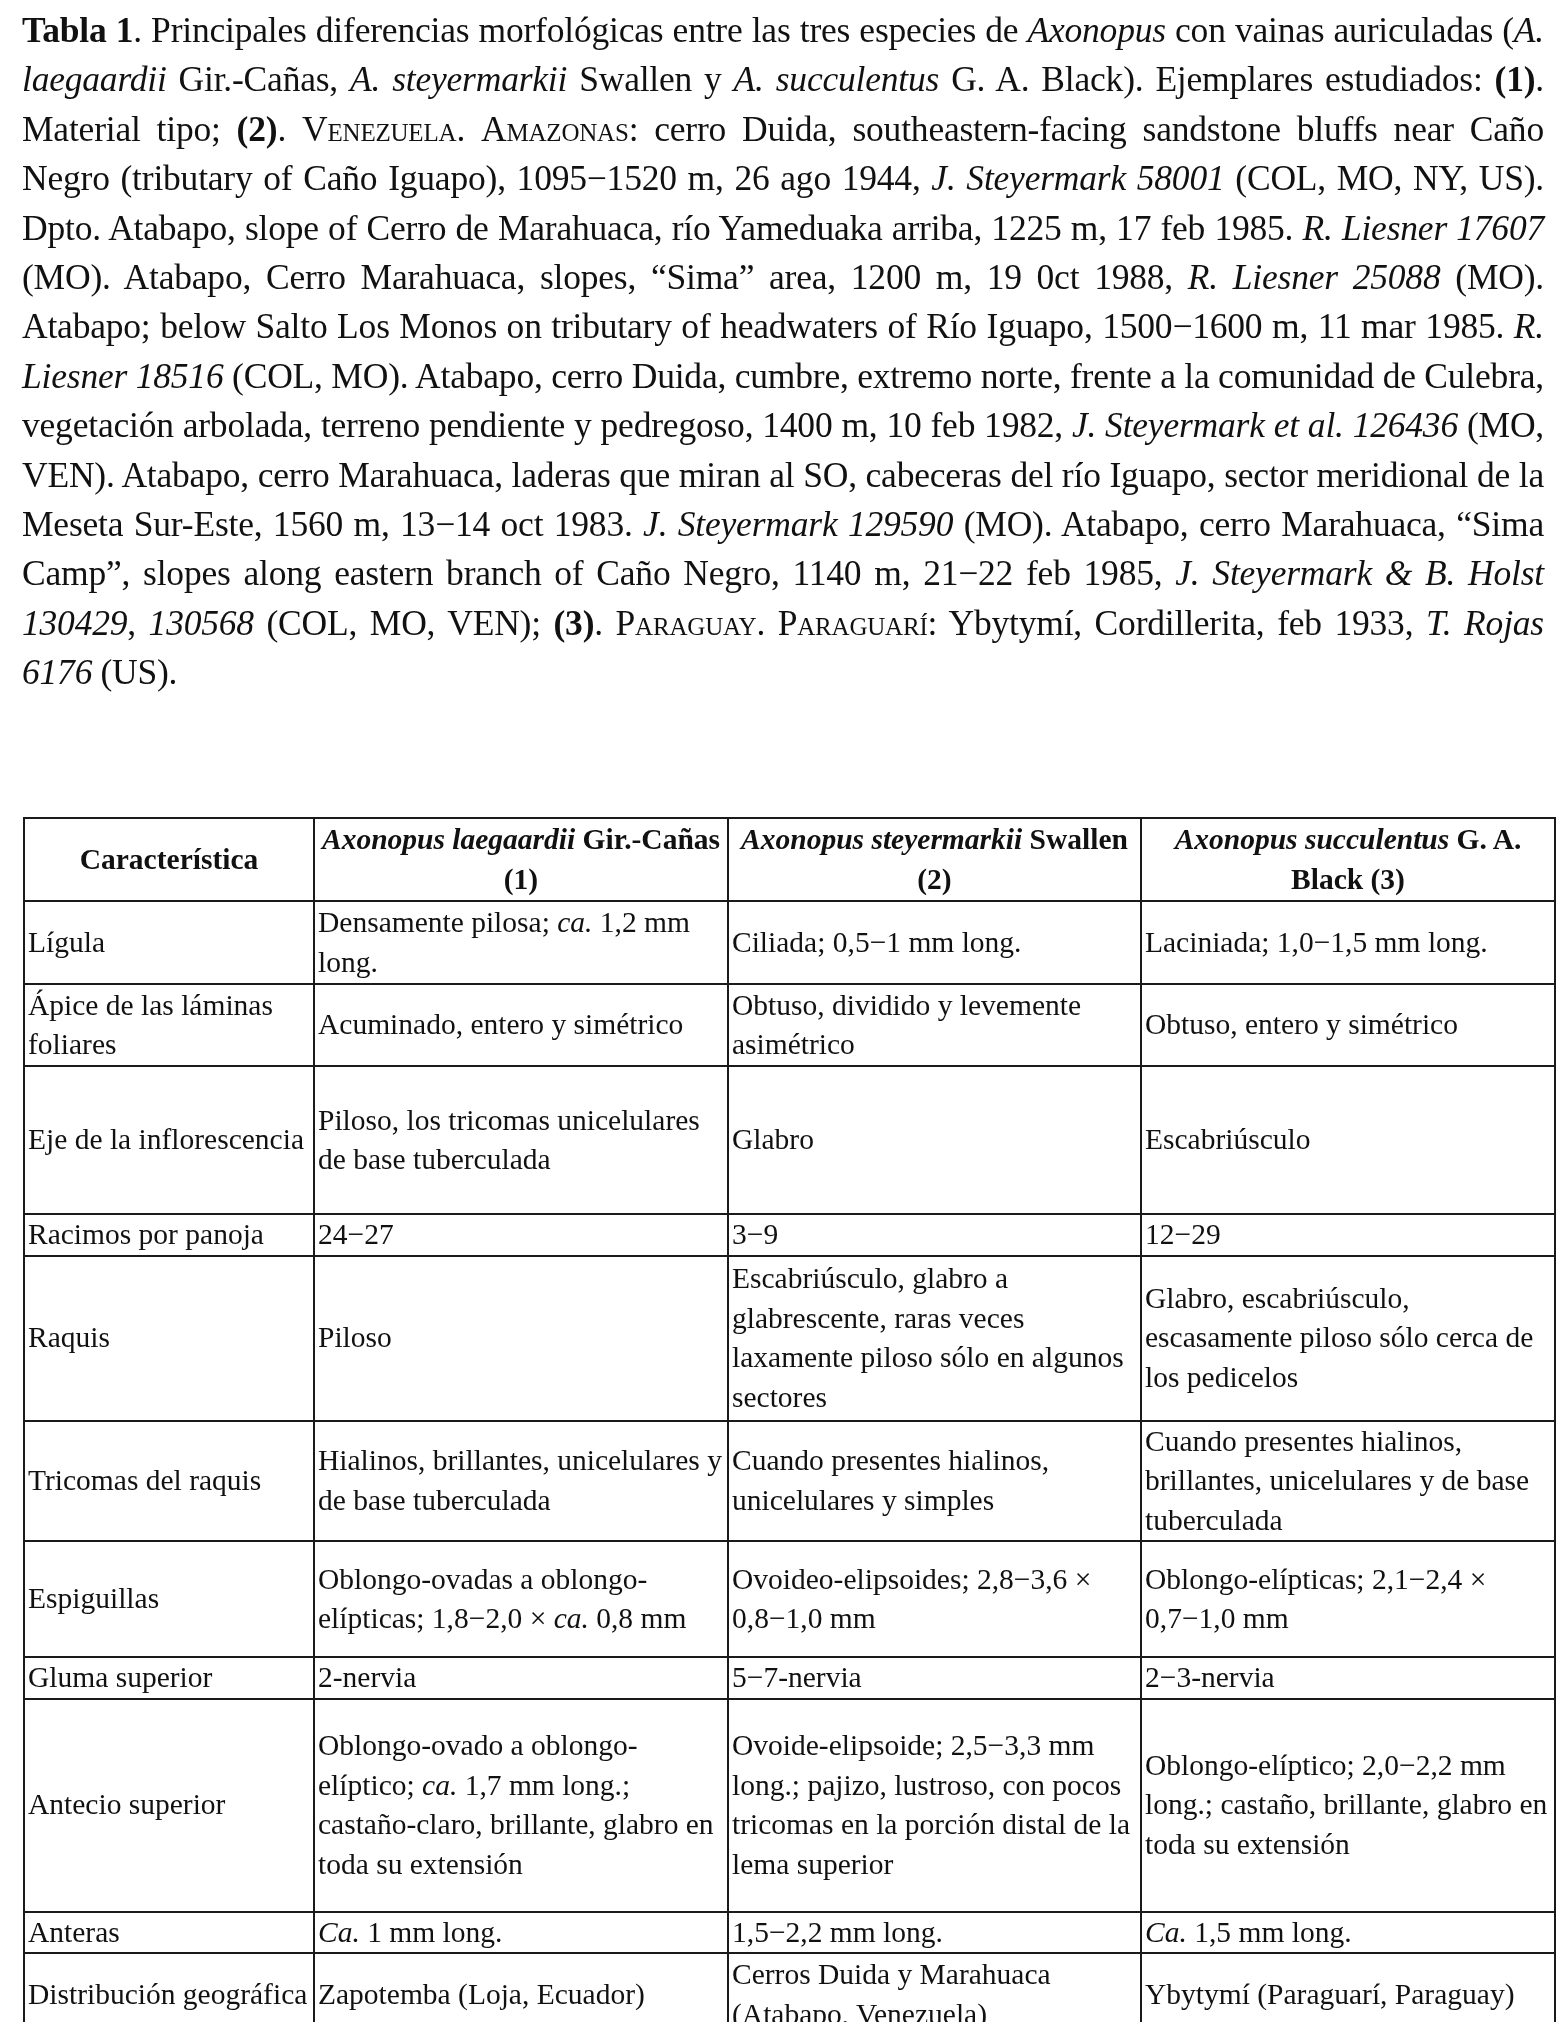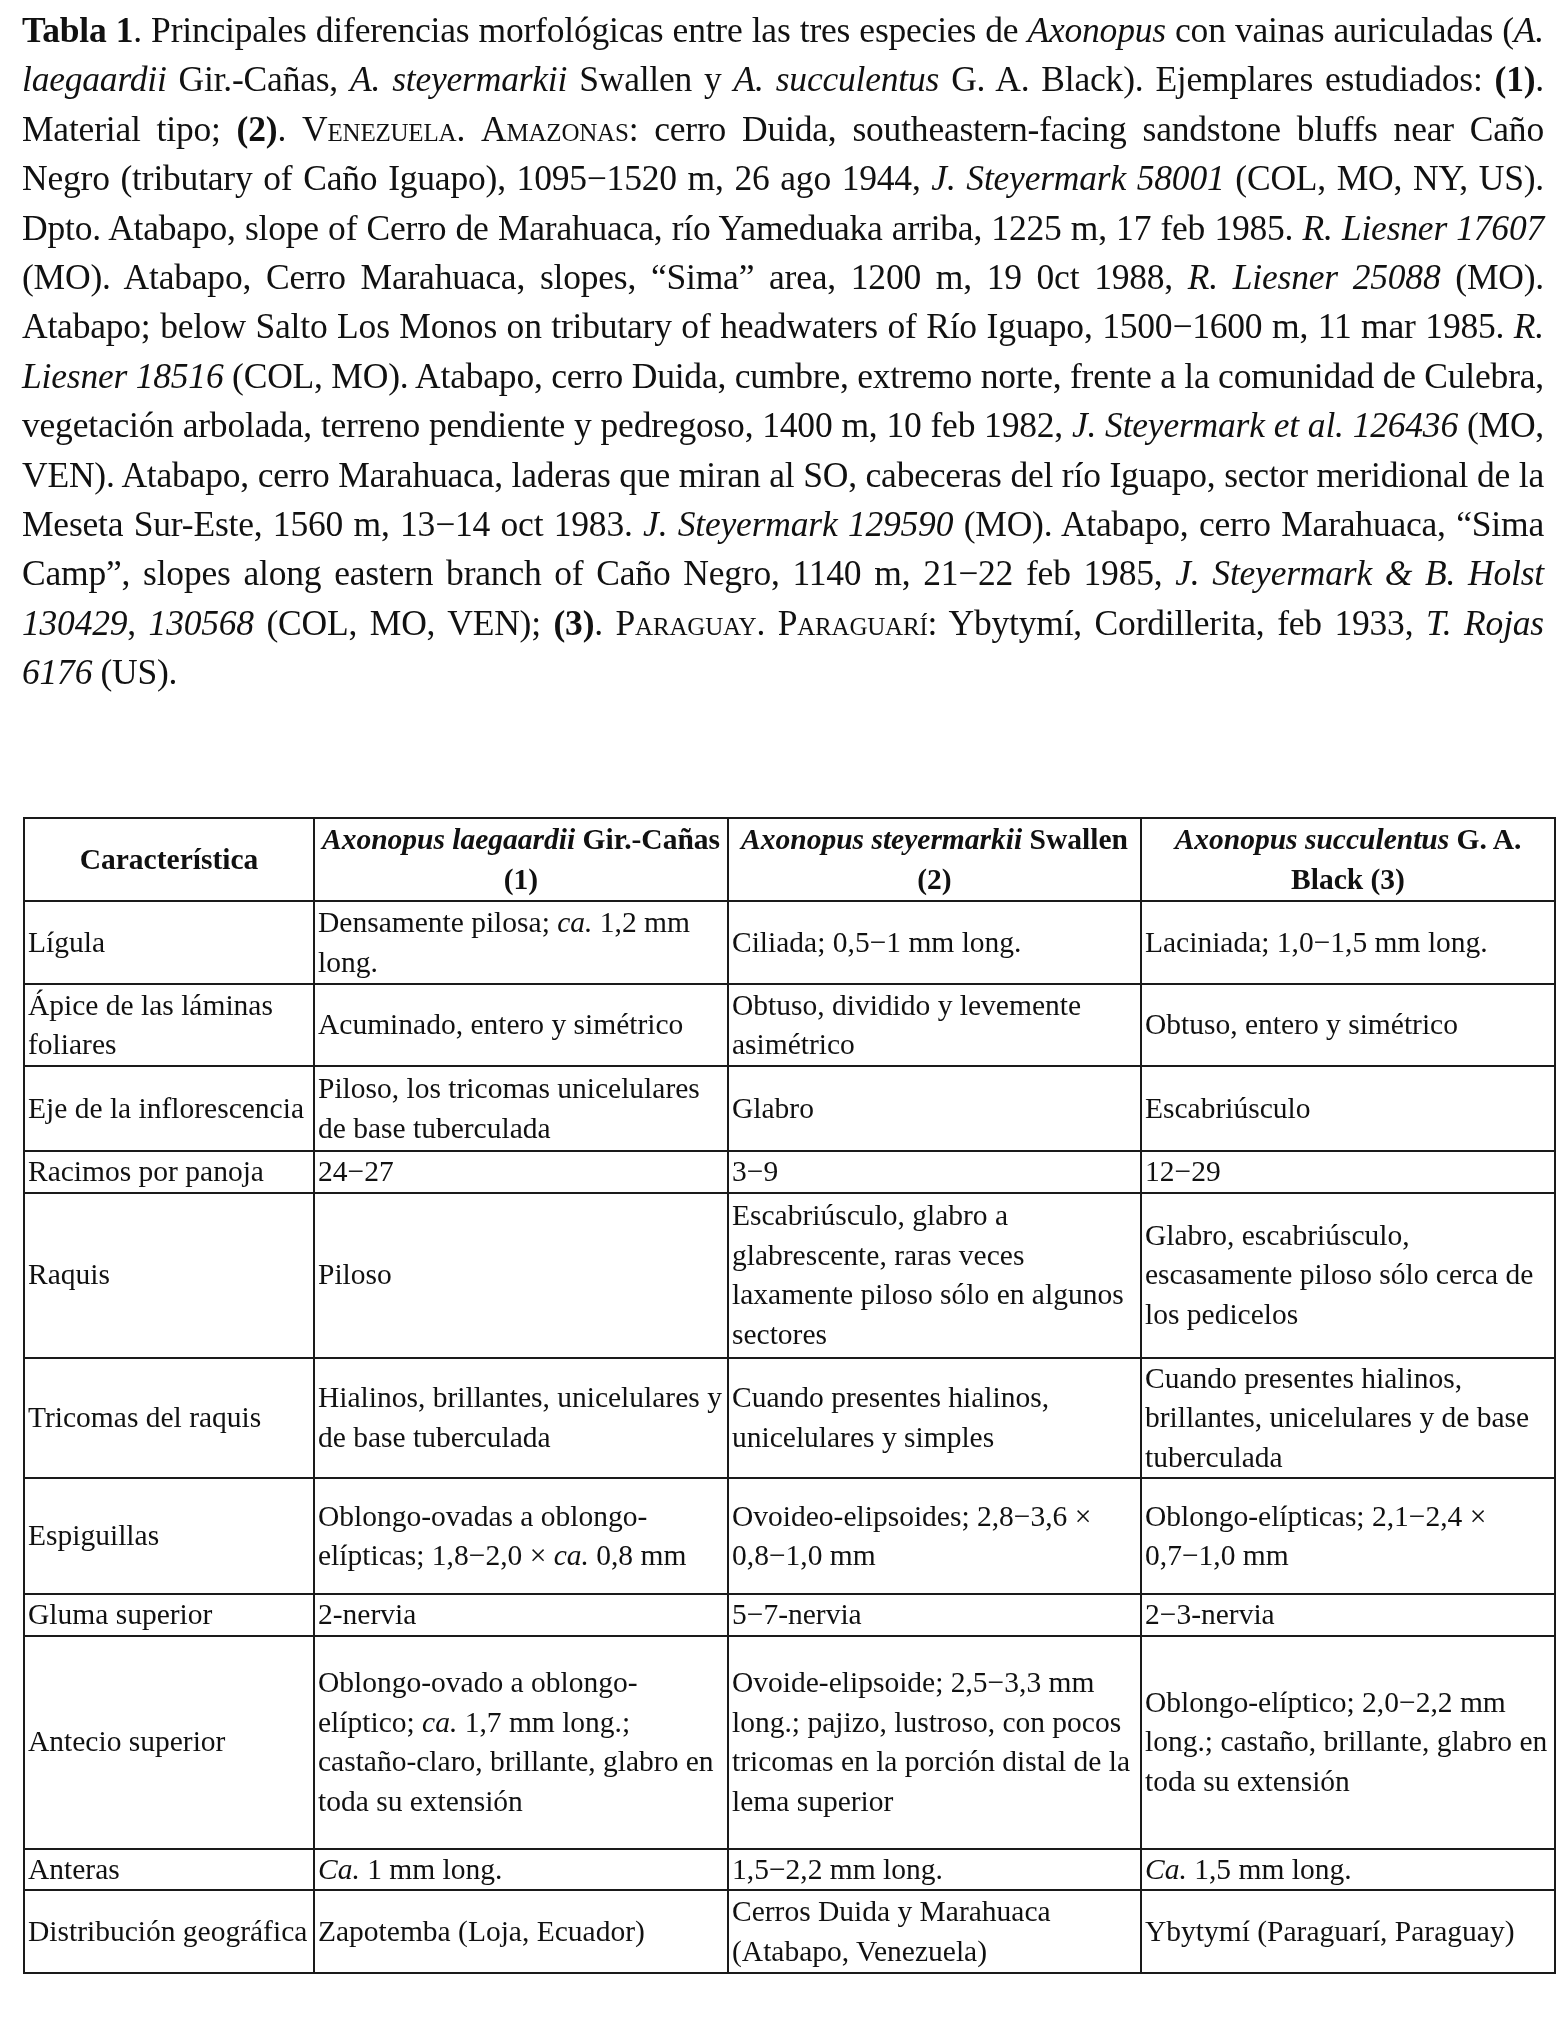--- a/index.html
+++ b/index.html
@@ -58,21 +58,21 @@
         <td><span>Densamente pilosa; </span><span class="i">ca.</span><span> 1,2 mm long.</span></td>
         <td><span>Ciliada; 0,5−1 mm long.</span></td>
         <td><span>Laciniada; 1,0−1,5 mm long.</span></td>
       </tr>
       <tr style="height: 82px;">
         <td><span>Ápice de las láminas foliares</span></td>
         <td><span>Acuminado, entero y simétrico</span></td>
         <td><span>Obtuso, dividido y levemente asimétrico</span></td>
         <td><span>Obtuso, entero y simétrico</span></td>
       </tr>
-      <tr style="height: 85px;">
+      <tr style="height: 148px;">
         <td><span>Eje de la inflorescencia</span></td>
         <td><span>Piloso, los tricomas unicelulares de base tuberculada</span></td>
         <td><span>Glabro</span></td>
         <td><span>Escabriúsculo</span></td>
       </tr>
       <tr style="height: 32px;">
         <td><span>Racimos por panoja</span></td>
         <td><span>24−27</span></td>
         <td><span>3−9</span></td>
         <td><span>12−29</span></td>

